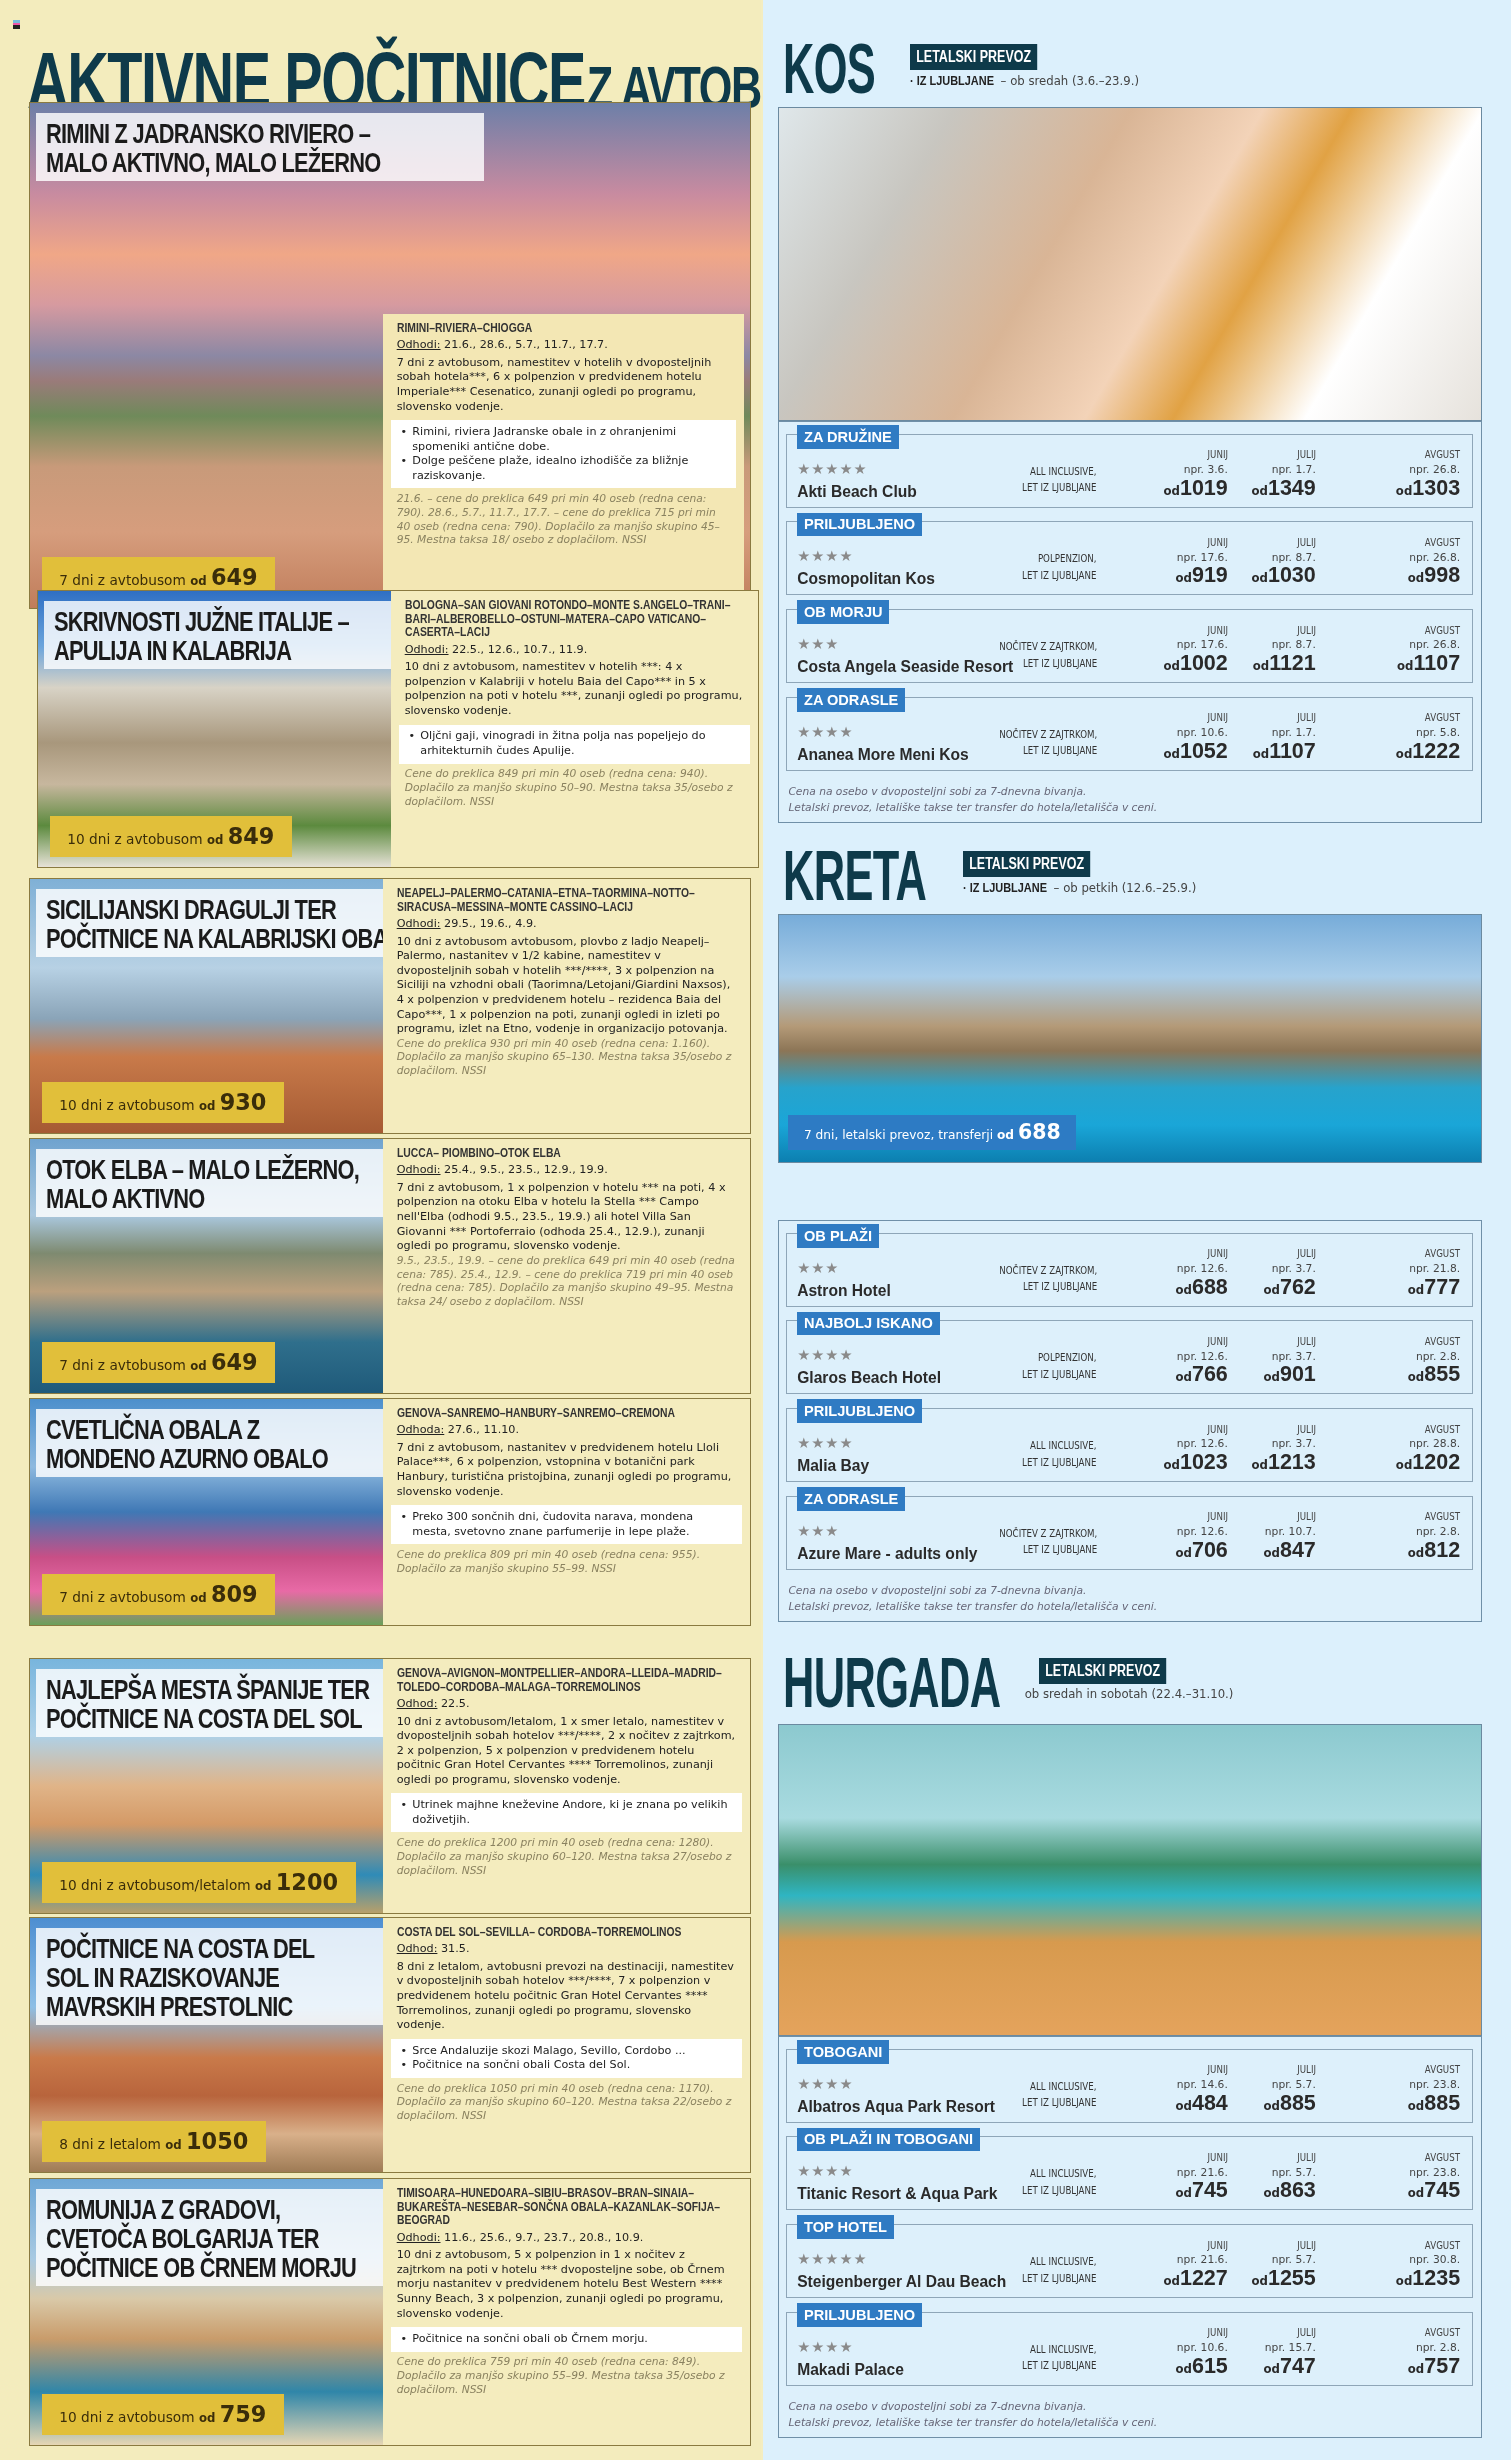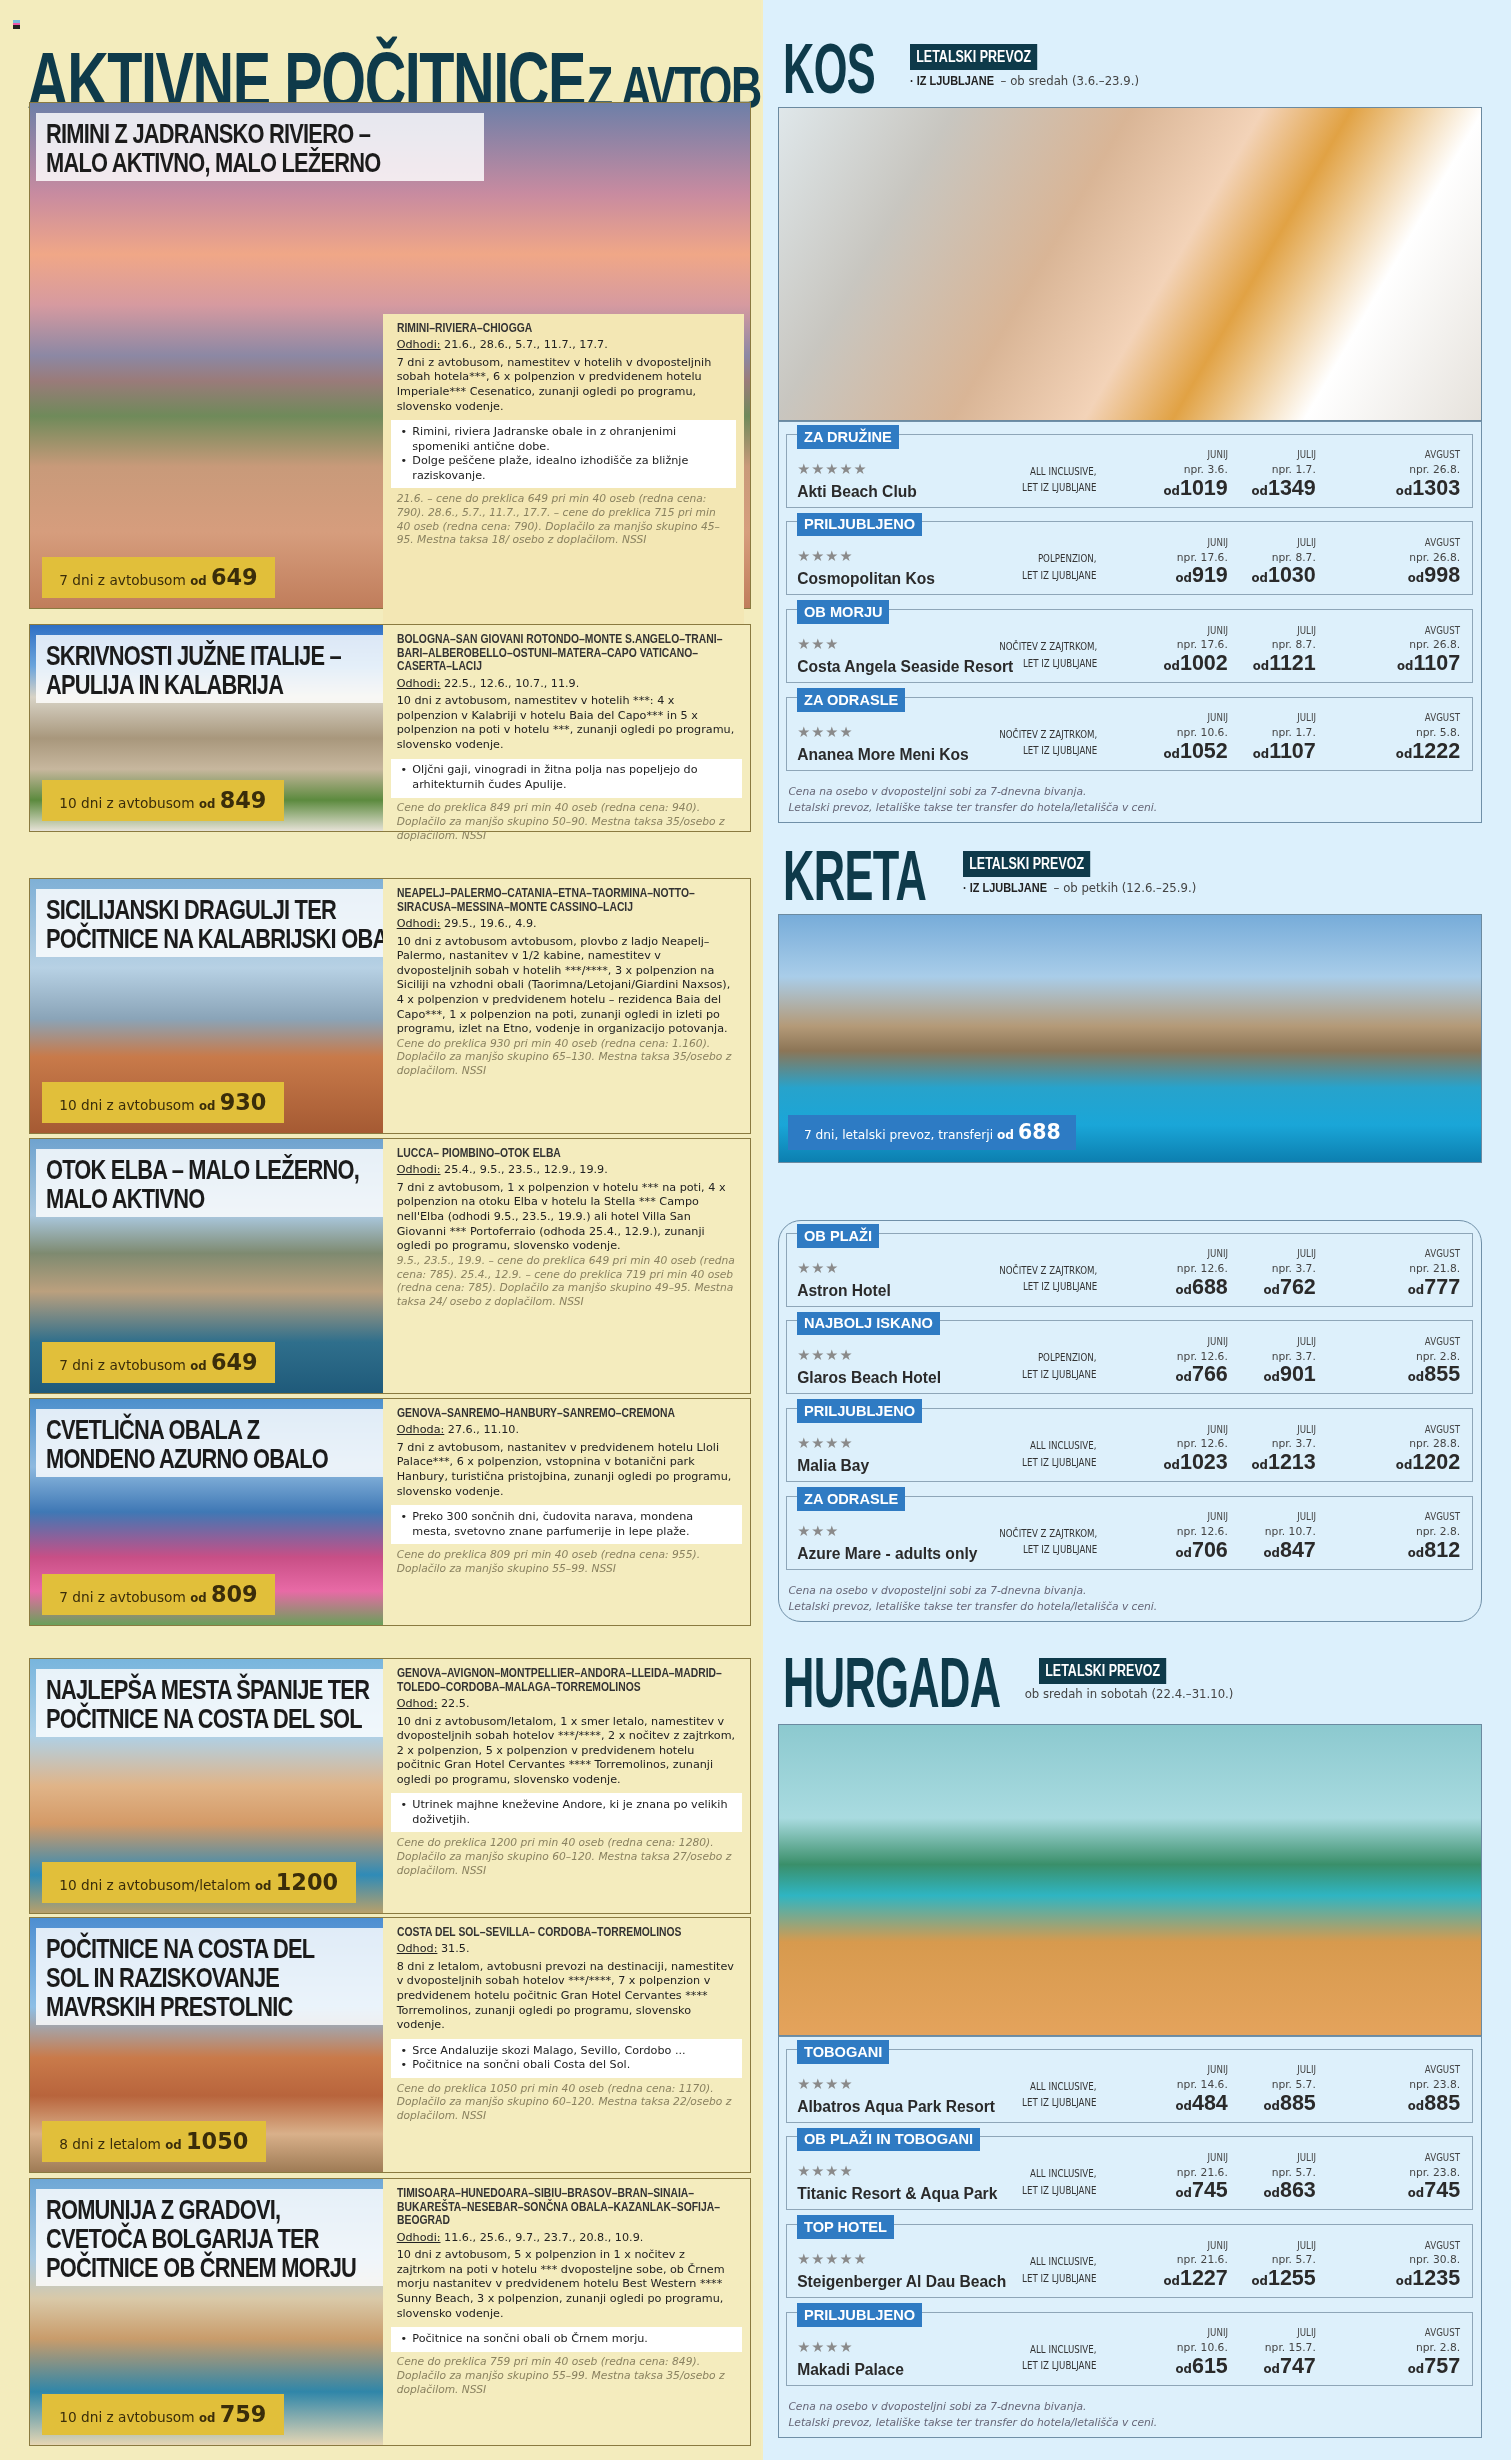--- a/index.html
+++ b/index.html
@@ -89,21 +89,21 @@
         <div class="route">RIMINI–RIVIERA–CHIOGGA</div>
         <div class="dep"><u>Odhodi:</u> <span>21.6., 28.6., 5.7., 11.7., 17.7.</span></div>
         <div class="desc">7 dni z avtobusom, namestitev v hotelih v dvoposteljnih sobah hotela***, 6 x polpenzion v predvidenem hotelu Imperiale*** Cesenatico, zunanji ogledi po programu, slovensko vodenje.</div>
         <ul class="bullets">
             <li>Rimini, riviera Jadranske obale in z ohranjenimi spomeniki antične dobe.</li>
             <li>Dolge peščene plaže, idealno izhodišče za bližnje raziskovanje.</li>
           </ul>
         <div class="note">21.6. – cene do preklica 649 pri min 40 oseb (redna cena: 790). 28.6., 5.7., 11.7., 17.7. – cene do preklica 715 pri min 40 oseb (redna cena: 790). Doplačilo za manjšo skupino 45–95. Mestna taksa 18/ osebo z doplačilom. NSSI</div>
       </div>
       </div>
-      <div class="tour" style="top: 624px; height: 208px;">
+      <div class="tour" style="top: 590px; height: 278px; margin-left: 8px;">
       <div class="photo ph-apulia">
         <div class="title-ov">
             <span>SKRIVNOSTI JUŽNE ITALIJE –</span>
             <span>APULIJA IN KALABRIJA</span>
           </div>
         <div class="price-badge">
           <span>10 dni z avtobusom</span>
           <b>od</b>
           <span class="num">849</span>
         </div>
@@ -370,21 +370,21 @@
       <div class="dest-name">KRETA</div>
       <div class="dest-tag" style="left:180px">LETALSKI PREVOZ</div>
       <div class="dest-sub" style="left:180px"><b>· IZ LJUBLJANE</b> <span> – ob petkih (12.6.–25.9.)</span></div>
       </div>
       <div class="dest-photo kreta-photo" style="top: 914px; height: 249px;">
         <div class="photo-badge">
         <span>7 dni, letalski prevoz, transferji</span>
         <b>od</b>
         <span class="num">688</span></div>
       </div>
-      <div class="hotels" style="top: 1220px; border-radius: 23px;">
+      <div class="hotels" style="top: 1220px;">
         <div class="hotel">
         <div class="cat">OB PLAŽI</div>
         <div class="stars">★★★</div>
         <div class="hname">Astron Hotel</div>
         <div class="board">
             <div>NOČITEV Z ZAJTRKOM,</div>
             <div>LET IZ LJUBLJANE</div>
           </div>
 
         <div class="col c1">

